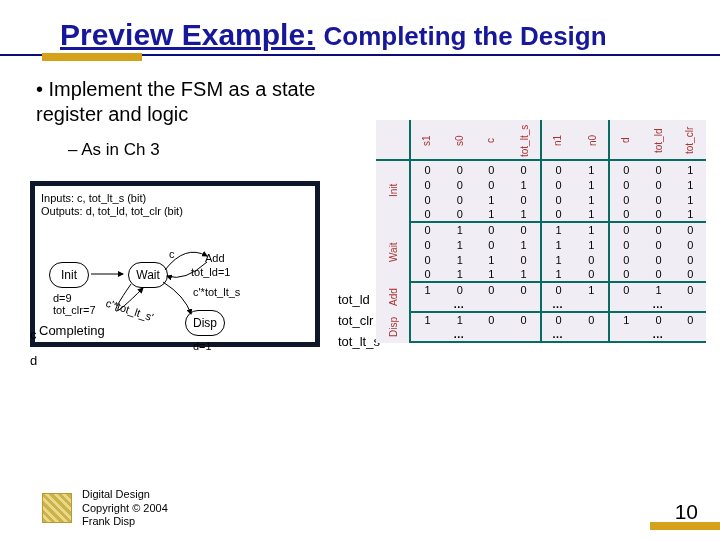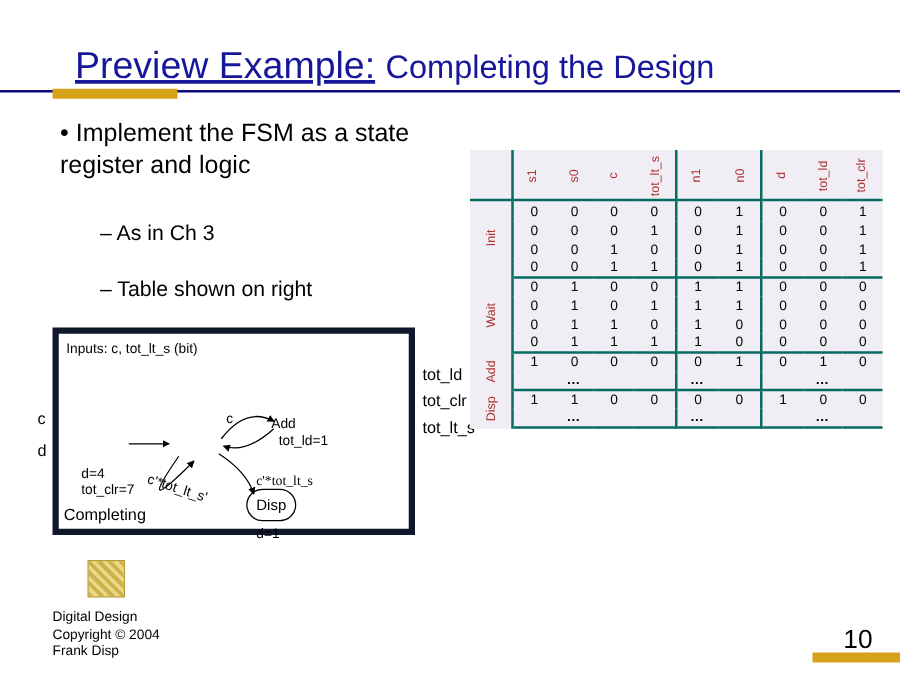--- a/index.html
+++ b/index.html
@@ -2,41 +2,40 @@
 <html><head>
 <meta charset="utf-8">
 <style>
   * { box-sizing: border-box; margin: 0; padding: 0; }
   body {
     width: 720px; height: 540px;
     font-family: Arial, Helvetica, sans-serif;
     background: #fff; position: relative; overflow: hidden;
   }
   .title {
-    font-size: 30px; color: #16179a; font-weight: 400;
+    font-size: 30px; color: #16179a; font-weight: 700;
     padding: 18px 0 0 60px;
-    margin-top: 18px;
   }
   .title-underline {
     height: 2px; background: #0b0b7a; margin: 2px 0 0 0;
   }
   .title-accent {
     height: 8px; width: 100px; background: #d6a21a;
     margin-left: 42px; margin-top: -3px;
   }
   .lead-part { font-size: 30px; text-decoration: underline; }
   .sub-part { font-size: 26px; }
-  .content { padding: 16px 0 0 48px; display: flex; }
+  .content { padding: 16px 0 0 36px; display: flex; }
   .left { width: 340px; }
   ul.bullets { list-style: none; }
   ul.bullets > li::before { content: "• "; color: #000; }
   ul.bullets > li { font-size: 20px; color: #000; line-height: 1.25; }
   ul.dashes { list-style: none; padding: 10px 0 0 32px; }
   ul.dashes > li::before { content: "– "; }
-  ul.dashes > li { font-size: 17px; line-height: 1.5; margin-top: 19px; }
+  ul.dashes > li { font-size: 17px; line-height: 1.5; }
   .fsm-box {
     border: 5px solid #0f172a; width: 290px; height: 166px;
     margin-top: 18px; margin-left: -6px; position: relative; font-size: 11px;
   }
   .fsm-header { padding: 6px 0 0 6px; line-height: 1.25; }
   .out-labels { position: absolute; font-size: 13px; left: 300px; top: 42px; line-height: 1.6; }
   .in-labels { position: absolute; left: -12px; top: 78px; font-size: 13px; line-height: 2.0; }
   .states { position: absolute; top: 76px; left: 14px; }
   .state { display:inline-block; width: 40px; height: 26px; border:1px solid #000; border-radius: 14px; text-align:center; line-height:24px; font-size:12px; margin-right: 36px; vertical-align: top; }
   .below { position:absolute; font-size:11px; line-height:1.15; }
@@ -51,21 +50,21 @@
   th, td { text-align: center; padding: 1px 0; height: 15px; }
   th { color: #a33; font-weight: 400; }
   .vhdr { writing-mode: vertical-rl; transform: rotate(180deg); padding: 3px 1px; font-size: 10px; height: 40px; }
   .row-label { writing-mode: vertical-rl; transform: rotate(180deg); color:#a33; font-size:10px; padding:2px 1px; }
   .hline td, .hline th { border-bottom: 2px solid #076b62; }
   .vline { border-right: 2px solid #076b62; }
   tbody tr:first-child td, tbody tr:first-child th { padding-top: 3px; }
   .dots { letter-spacing: 2px; font-weight: bold; }
 
   .footer {
-    position: absolute; bottom: 12px; left: 42px; display:flex; align-items:center; gap:10px;flex-direction:column;
+    position: absolute; bottom: 12px; left: 42px; display:flex; align-items:center; gap:10px;
   }
   .logo {
     width: 30px; height: 30px;
     background: repeating-linear-gradient(45deg,#cbb24a 0 3px,#e8d887 3px 6px);
     border:1px solid #b89a2e;
   }
   .copy { font-size: 11px; line-height: 1.2; }
   .pagenum { position:absolute; right: 22px; bottom: 16px; font-size: 21px; }
   .foot-accent { position:absolute; right:0; bottom:10px; width:70px; height:8px; background:#d6a21a; }
 </style>
@@ -79,36 +78,40 @@
 <div class="title-underline"></div>
 <div class="title-accent"></div>
 
 <div class="content">
   <div class="left">
     <ul class="bullets">
       <li>Implement the FSM as a state register and logic</li>
     </ul>
     <ul class="dashes">
       <li>As in Ch 3</li>
-      <li>Table shown on right</li>
     </ul>
 
     <div class="fsm-box">
       <div class="fsm-header">
         <div>Inputs: c, tot_lt_s (bit)</div>
+        <div>Outputs: d, tot_ld, tot_clr (bit)</div>
+      </div>
+      <div class="states">
+        <span class="state">Init</span>
+        <span class="state">Wait</span>
       </div>
       <span class="arc-lbl" style="left:134px; top:62px;">c</span>
       <span class="arc-lbl" style="left:170px; top:66px;">Add</span>
-      <span class="arc-lbl" style="left:176px; top:80px;">tot_ld=1</span>
+      <span class="arc-lbl" style="left:156px; top:80px;">tot_ld=1</span>
       <span class="below" style="left:18px; top:106px;">
-        <span>d=4</span><br>
+        <span>d=9</span><br>
         <span>tot_clr=7</span>
       </span>
       <span class="arc-lbl" style="left:70px; top:118px; transform:rotate(18deg);">c'*tot_lt_s'</span>
-      <span class="arc-lbl" style="left:158px; top:112px;font-family:Liberation Serif, serif;">c'*tot_lt_s</span>
+      <span class="arc-lbl" style="left:158px; top:100px;">c'*tot_lt_s</span>
       <span class="state" style="position:absolute; left:150px; top:124px;">Disp</span>
       <span class="arc-lbl" style="left:158px; top:154px;">d=1</span>
       <span class="ctrl">Completing</span>
 
       <svg width="290" height="175" style="position:absolute;left:0;top:0;pointer-events:none">
         <defs>
             <marker id="ah" markerWidth="6" markerHeight="6" refX="5" refY="3" orient="auto">
               <path d="M0,0 L6,3 L0,6 z" fill="#000"></path>
             </marker>
           </defs>

